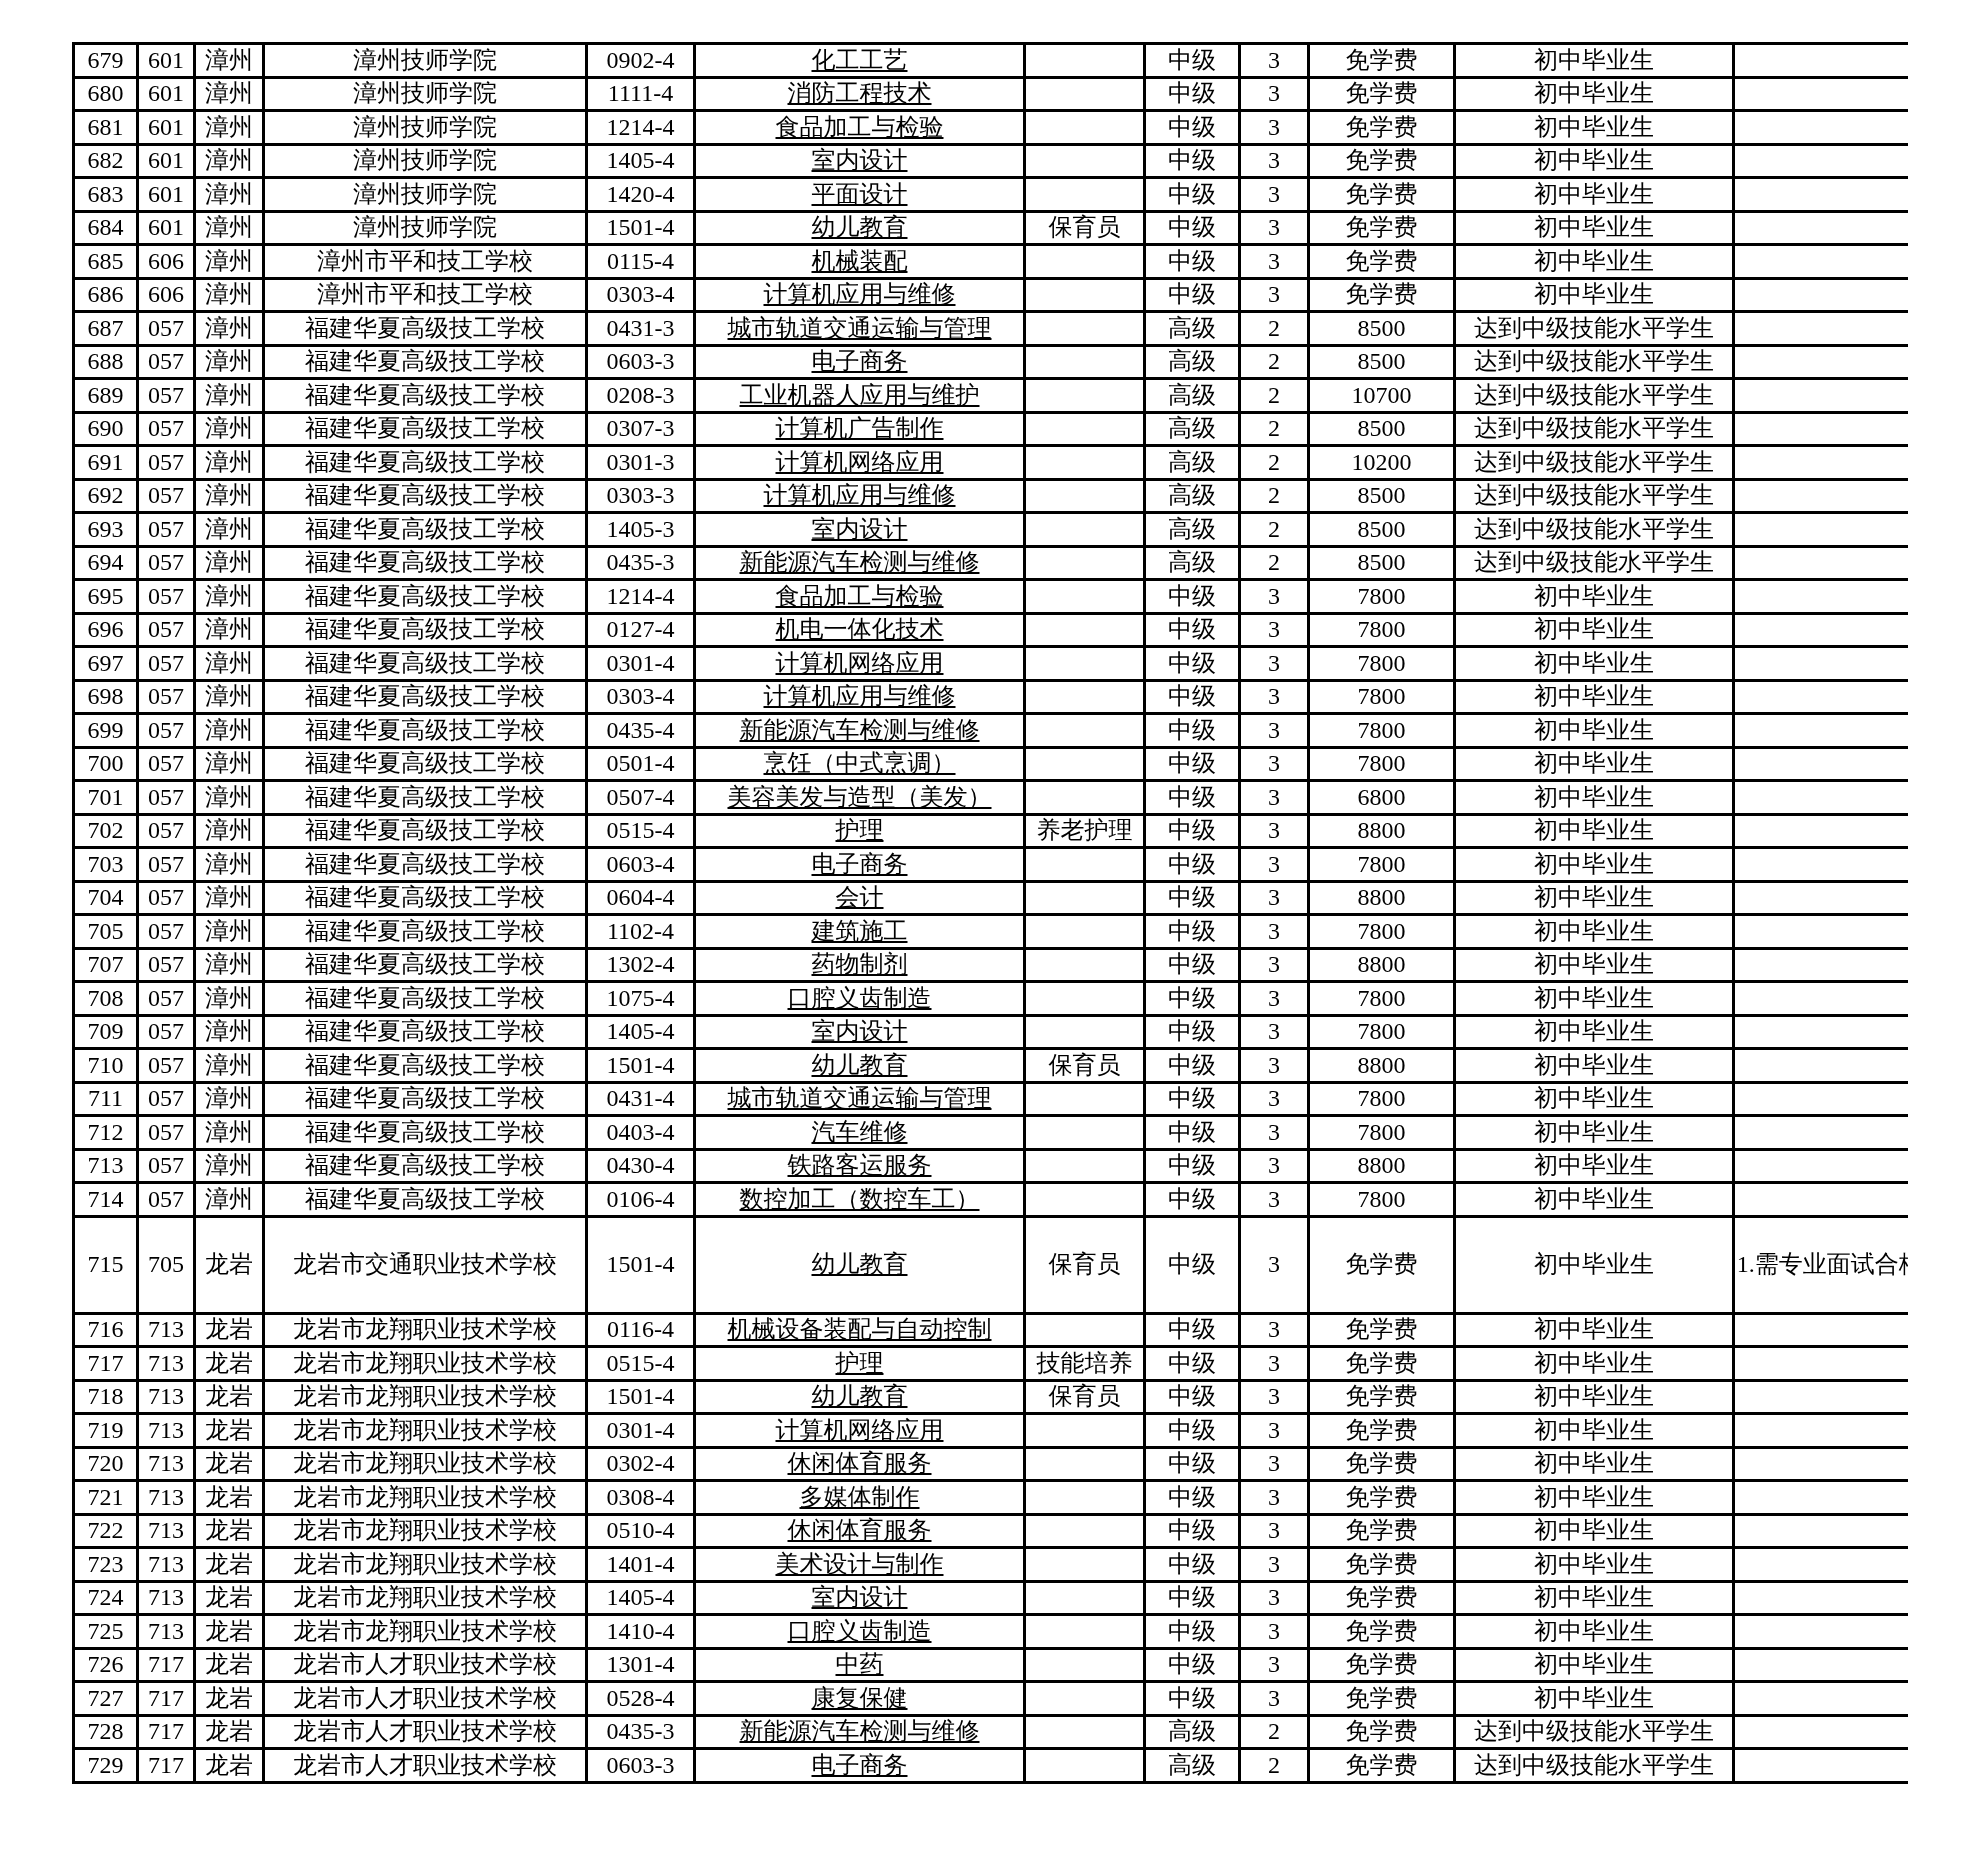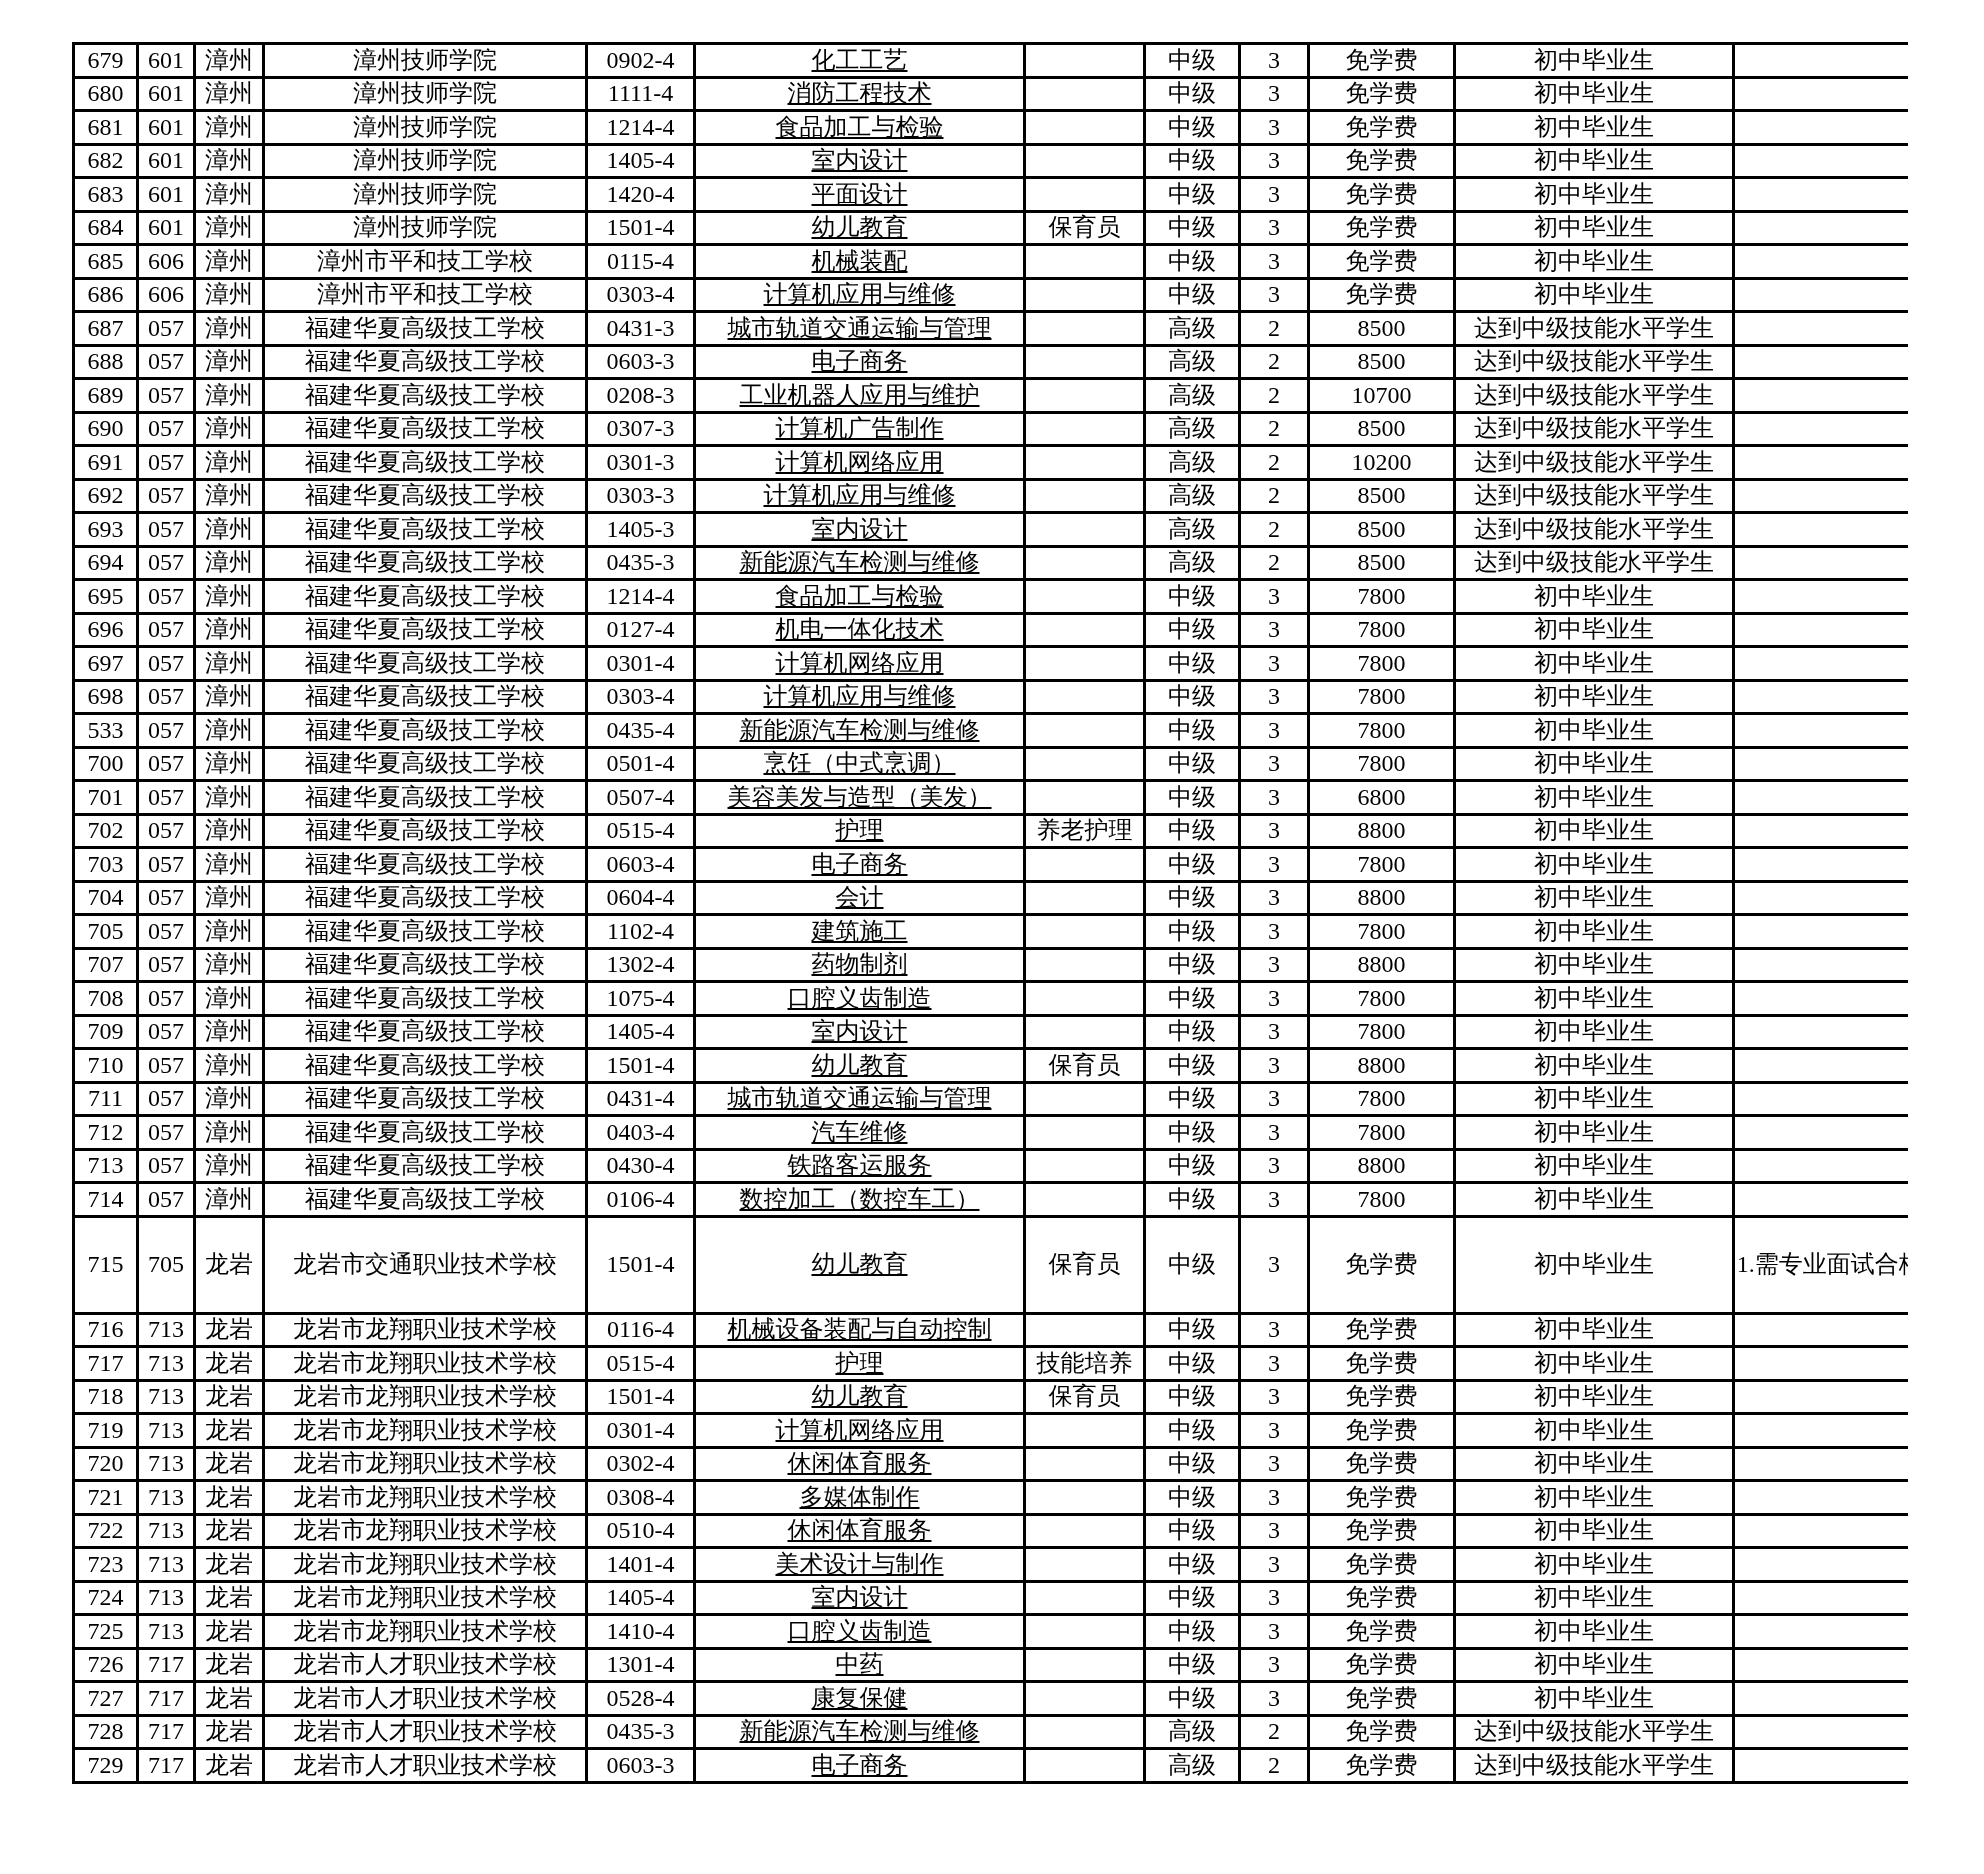--- a/index.html
+++ b/index.html
@@ -354,21 +354,21 @@
           <td class="col-major_code">0303-4</td>
           <td class="col-major_name">计算机应用与维修</td>
           <td class="col-direction"></td>
           <td class="col-level">中级</td>
           <td class="col-duration_years">3</td>
           <td class="col-tuition">7800</td>
           <td class="col-target_students">初中毕业生</td>
           <td class="col-notes"></td>
         </tr>
         <tr>
-          <td class="col-seq">533</td>
+          <td class="col-seq">699</td>
           <td class="col-school_code">057</td>
           <td class="col-city">漳州</td>
           <td class="col-school_name">福建华夏高级技工学校</td>
           <td class="col-major_code">0435-4</td>
           <td class="col-major_name">新能源汽车检测与维修</td>
           <td class="col-direction"></td>
           <td class="col-level">中级</td>
           <td class="col-duration_years">3</td>
           <td class="col-tuition">7800</td>
           <td class="col-target_students">初中毕业生</td>

